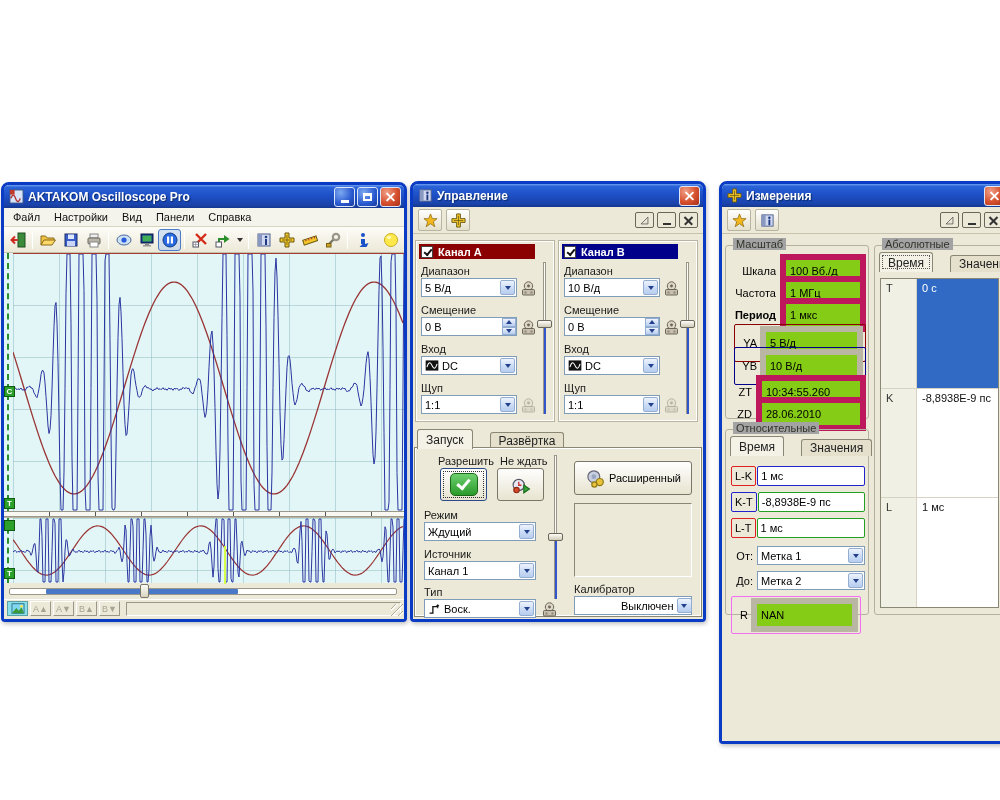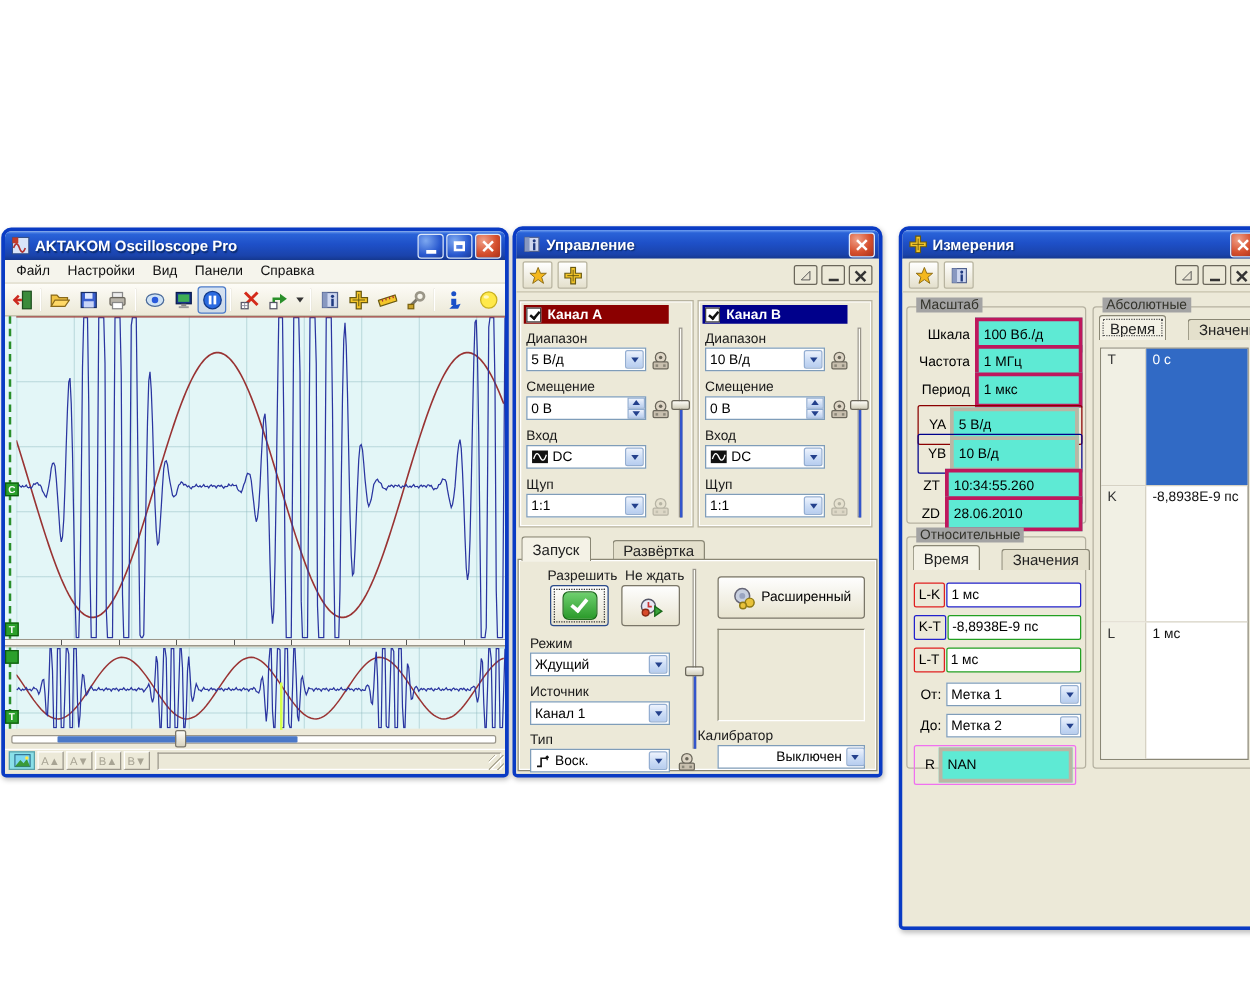--- a/index.html
+++ b/index.html
@@ -128,21 +128,21 @@
   .checkicon{width:28px;height:23px;background:linear-gradient(180deg,#6fd06f,#2a9a2a);border:1px solid #1a6a1a;border-radius:5px;
              display:flex;align-items:center;justify-content:center;}
   .checkicon::after{content:"";width:10px;height:5px;border-left:3px solid #fff;border-bottom:3px solid #fff;transform:rotate(-50deg);margin-bottom:3px;}
   .sunken{position:absolute;background:#ece9d8;border:1px solid #8a8775;border-right-color:#fff;border-bottom-color:#fff;}
 
   
   .fs{position:absolute;border:1px solid #b5b1a0;border-radius:3px;}
   .fs-label{position:absolute;top:-8px;left:7px;background:#a3a3a3;padding:0 3px;font-size:11px;color:#33332b;}
   .mrow{position:absolute;display:flex;align-items:center;gap:4px;}
   .mlab{font-size:11px;text-align:right;}
-  .mfield{background:#5eead4;border:3px solid #be185d;height:18px;font-size:11px;display:flex;align-items:center;padding:11px 4px;}
+  .mfield{background:#84cc16;border:6px solid #be185d;height:18px;font-size:11px;display:flex;align-items:center;padding:11px 4px;}
   .cbox{position:absolute;display:flex;align-items:center;gap:3px;border:1px solid;border-radius:2px;padding:1px 2px;}
   .cbox .mfield{flex:1;border-color:#bab6a4;}
   .dual{position:absolute;display:flex;align-items:stretch;}
   .dlab{border:1px solid;border-radius:2px;font-size:11px;display:flex;align-items:center;padding:0 3px;background:#ece9d8;}
   .dval{border:1px solid;border-radius:2px;flex:1;background:#fff;font-size:11px;display:flex;align-items:center;padding:0 3px;margin-left:1px;}
   .abslist{position:absolute;background:#fff;border:1px solid #8a8775;display:flex;flex-direction:column;}
   .absrow{display:flex;border-bottom:1px solid #d6d2c4;}
   .abskey{width:36px;flex:0 0 36px;background:#f1f0e4;border-right:1px solid #d6d2c4;font-size:11px;color:#333;padding:3px 0 0 5px;}
   .absval{flex:1;font-size:11px;padding:3px 0 0 5px;color:#111;}
   .absrow.selected .absval{background:#316ac5;color:#fff;}
@@ -604,21 +604,21 @@
           <span class="vthumb" style="top:78px;"></span>
         </div>
 
         <div class="bigbtn" style="left:158px;top:12px;width:118px;height:34px;">
           <svg style="width:20px;height:19px;">
               <use href="#s-gears"></use>
             </svg>
           <span>Расширенный</span>
         </div>
         <div class="sunken" style="left:158px;top:54px;width:118px;height:74px;"></div>
-        <span class="lbl" style="left:142px;top:134px;">Калибратор</span>
+        <span class="lbl" style="left:158px;top:134px;">Калибратор</span>
         <div class="combo" style="left:158px;top:147px;width:118px;padding-left:46px;">
           <span>Выключен</span>
           <span class="carr"></span>
         </div>
       </div>
     </div>
   </div>
 
   <div class="xp-win" style="left:719px;top:181px;width:292px;height:563px;">
     <div class="titlebar">
@@ -660,21 +660,21 @@
         <span class="fs-label">Масштаб</span>
         <div class="mrow" style="left:2px;top:8px;width:138px;">
           <span class="mlab" style="width:48px;">Шкала</span>
           <span class="mfield" style="flex:1;">100 Вб./д</span>
         </div>
         <div class="mrow" style="left:2px;top:30px;width:138px;">
           <span class="mlab" style="width:48px;">Частота</span>
           <span class="mfield" style="flex:1;">1 МГц</span>
         </div>
         <div class="mrow" style="left:2px;top:52px;width:138px;">
-          <span class="mlab" style="width:48px;">Период</span>
+          <span class="mlab" style="width:48px;font-weight:bold;">Период</span>
           <span class="mfield" style="flex:1;">1 мкс</span>
         </div>
         <div class="cbox" style="left:8px;top:78px;width:132px;border-color:#8b0000;">
           <span class="mlab" style="width:20px;font-size:11px;">YA</span>
           <span class="mfield">5 В/д</span>
         </div>
         <div class="cbox" style="left:8px;top:101px;width:132px;border-color:#00008b;">
           <span class="mlab" style="width:20px;font-size:11px;">YB</span>
           <span class="mfield">10 В/д</span>
         </div>

